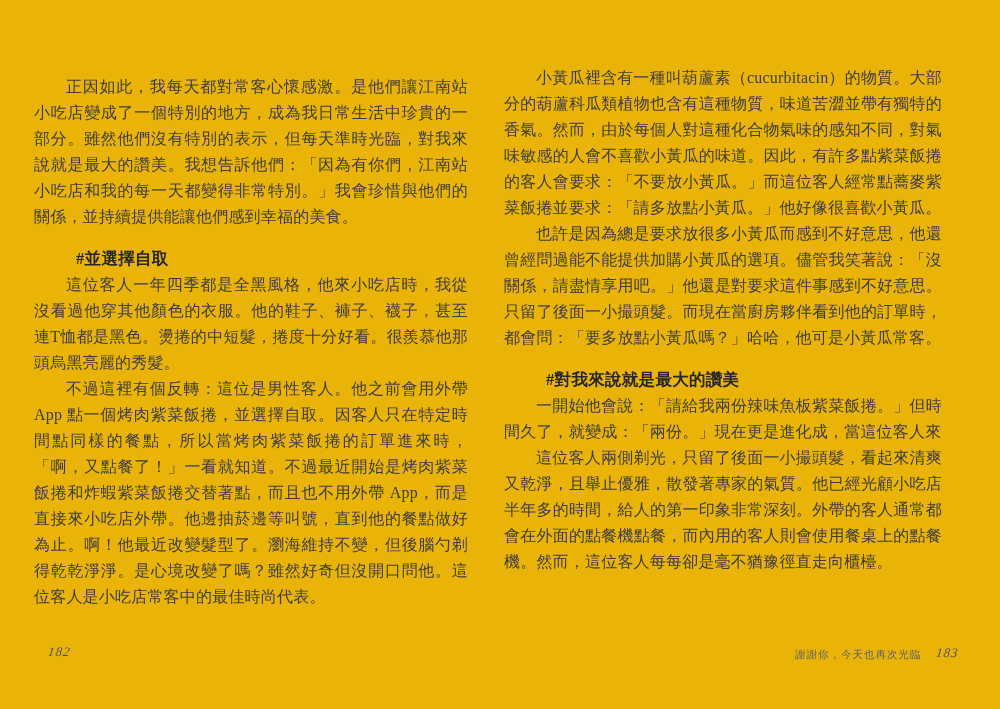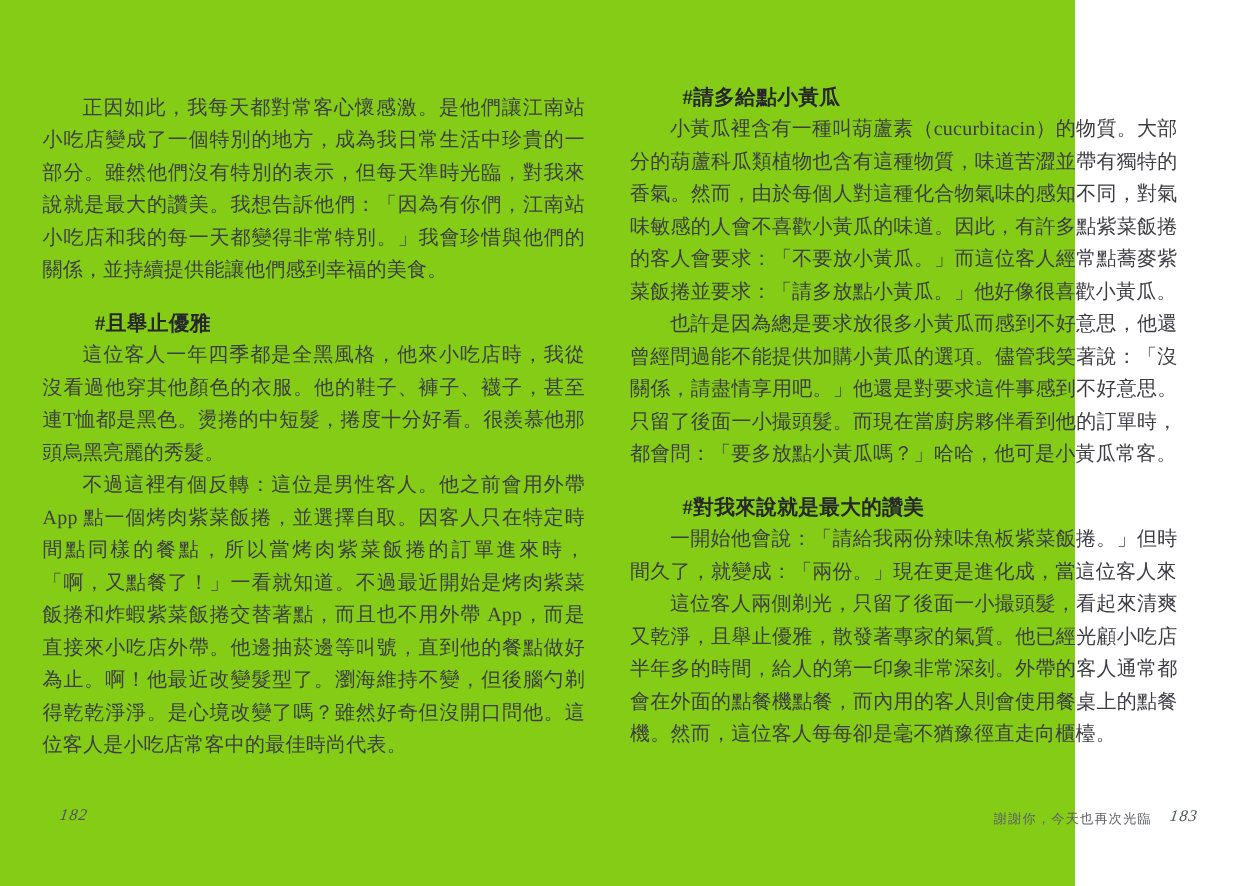--- a/index.html
+++ b/index.html
@@ -5,23 +5,23 @@
   html, body {
     margin: 0;
     padding: 0;
     width: 1000px;
     height: 709px;
     overflow: hidden;
     background: #ffffff;
   }
   .spread {
     position: relative;
-    width: 860px;
+    width: 1000px;
     height: 709px;
-    background: #84cc16;
+    background: #eab308;
     font-family: "Liberation Serif", "DejaVu Serif", serif;
     color: #3d3d44;
   }
   .page {
     position: absolute;
     top: 0;
     height: 709px;
   }
   .page-left  { left: 34px;  width: 434px; }
   .page-right { left: 504px; width: 438px; }
@@ -89,30 +89,29 @@
   }
 </style>
 </head>
 <body>
 
 <div class="spread">
 
   <section class="page page-left">
     <div class="page-body">
       <p class="para">正因如此，我每天都對常客心懷感激。是他們讓江南站小吃店變成了一個特別的地方，成為我日常生活中珍貴的一部分。雖然他們沒有特別的表示，但每天準時光臨，對我來說就是最大的讚美。我想告訴他們：「因為有你們，江南站小吃店和我的每一天都變得非常特別。」我會珍惜與他們的關係，並持續提供能讓他們感到幸福的美食。</p>
-      <h3 class="hash-heading">#且舉止優雅</h3>
+      <h3 class="hash-heading">#並選擇自取</h3>
       <p class="para">這位客人一年四季都是全黑風格，他來小吃店時，我從沒看過他穿其他顏色的衣服。他的鞋子、褲子、襪子，甚至連T恤都是黑色。燙捲的中短髮，捲度十分好看。很羨慕他那頭烏黑亮麗的秀髮。</p>
       <p class="para">不過這裡有個反轉：這位是男性客人。他之前會用外帶 App 點一個烤肉紫菜飯捲，並選擇自取。因客人只在特定時間點同樣的餐點，所以當烤肉紫菜飯捲的訂單進來時，「啊，又點餐了！」一看就知道。不過最近開始是烤肉紫菜飯捲和炸蝦紫菜飯捲交替著點，而且也不用外帶 App，而是直接來小吃店外帶。他邊抽菸邊等叫號，直到他的餐點做好為止。啊！他最近改變髮型了。瀏海維持不變，但後腦勺剃得乾乾淨淨。是心境改變了嗎？雖然好奇但沒開口問他。這位客人是小吃店常客中的最佳時尚代表。</p>
     </div>
     <div class="page-number page-number-left">182</div>
   </section>
 
   <section class="page page-right">
     <div class="page-body">
-      <h3 class="hash-heading">#請多給點小黃瓜</h3>
       <p class="para">小黃瓜裡含有一種叫葫蘆素（cucurbitacin）的物質。大部分的葫蘆科瓜類植物也含有這種物質，味道苦澀並帶有獨特的香氣。然而，由於每個人對這種化合物氣味的感知不同，對氣味敏感的人會不喜歡小黃瓜的味道。因此，有許多點紫菜飯捲的客人會要求：「不要放小黃瓜。」而這位客人經常點蕎麥紫菜飯捲並要求：「請多放點小黃瓜。」他好像很喜歡小黃瓜。</p>
       <p class="para">也許是因為總是要求放很多小黃瓜而感到不好意思，他還曾經問過能不能提供加購小黃瓜的選項。儘管我笑著說：「沒關係，請盡情享用吧。」他還是對要求這件事感到不好意思。只留了後面一小撮頭髮。而現在當廚房夥伴看到他的訂單時，都會問：「要多放點小黃瓜嗎？」哈哈，他可是小黃瓜常客。</p>
       <h3 class="hash-heading">#對我來說就是最大的讚美</h3>
       <p class="para">一開始他會說：「請給我兩份辣味魚板紫菜飯捲。」但時間久了，就變成：「兩份。」現在更是進化成，當這位客人來</p>
       <p class="para">這位客人兩側剃光，只留了後面一小撮頭髮，看起來清爽又乾淨，且舉止優雅，散發著專家的氣質。他已經光顧小吃店半年多的時間，給人的第一印象非常深刻。外帶的客人通常都會在外面的點餐機點餐，而內用的客人則會使用餐桌上的點餐機。然而，這位客人每每卻是毫不猶豫徑直走向櫃檯。</p>
     </div>
     <div class="page-footer-right">
       <span class="running-title">謝謝你，今天也再次光臨</span>
       <span class="page-number">183</span>
     </div>

